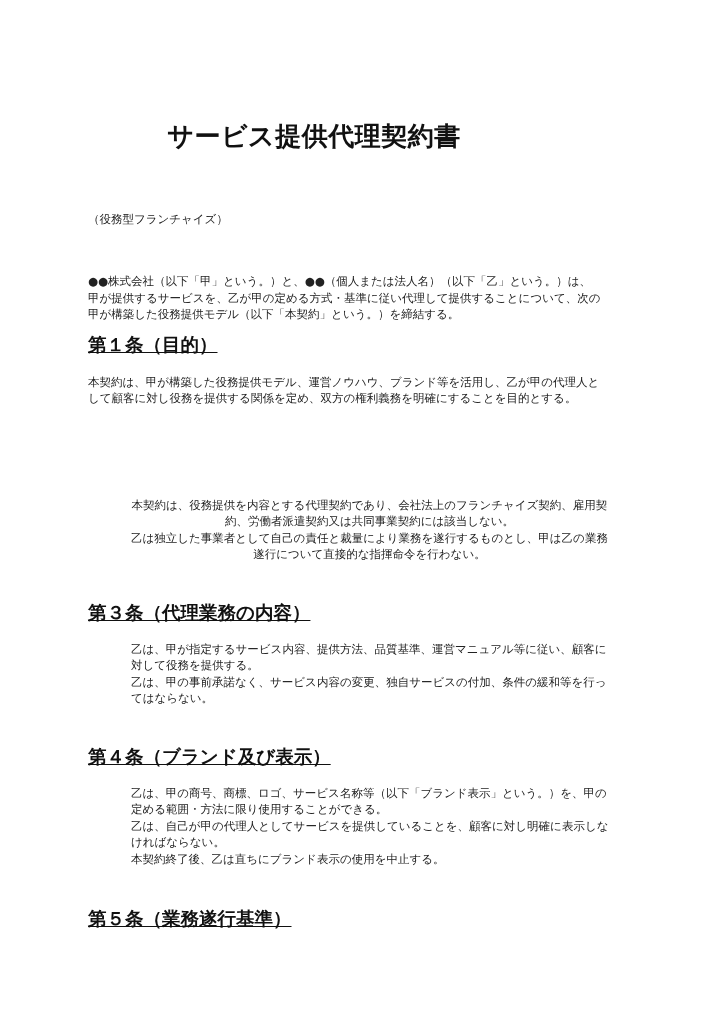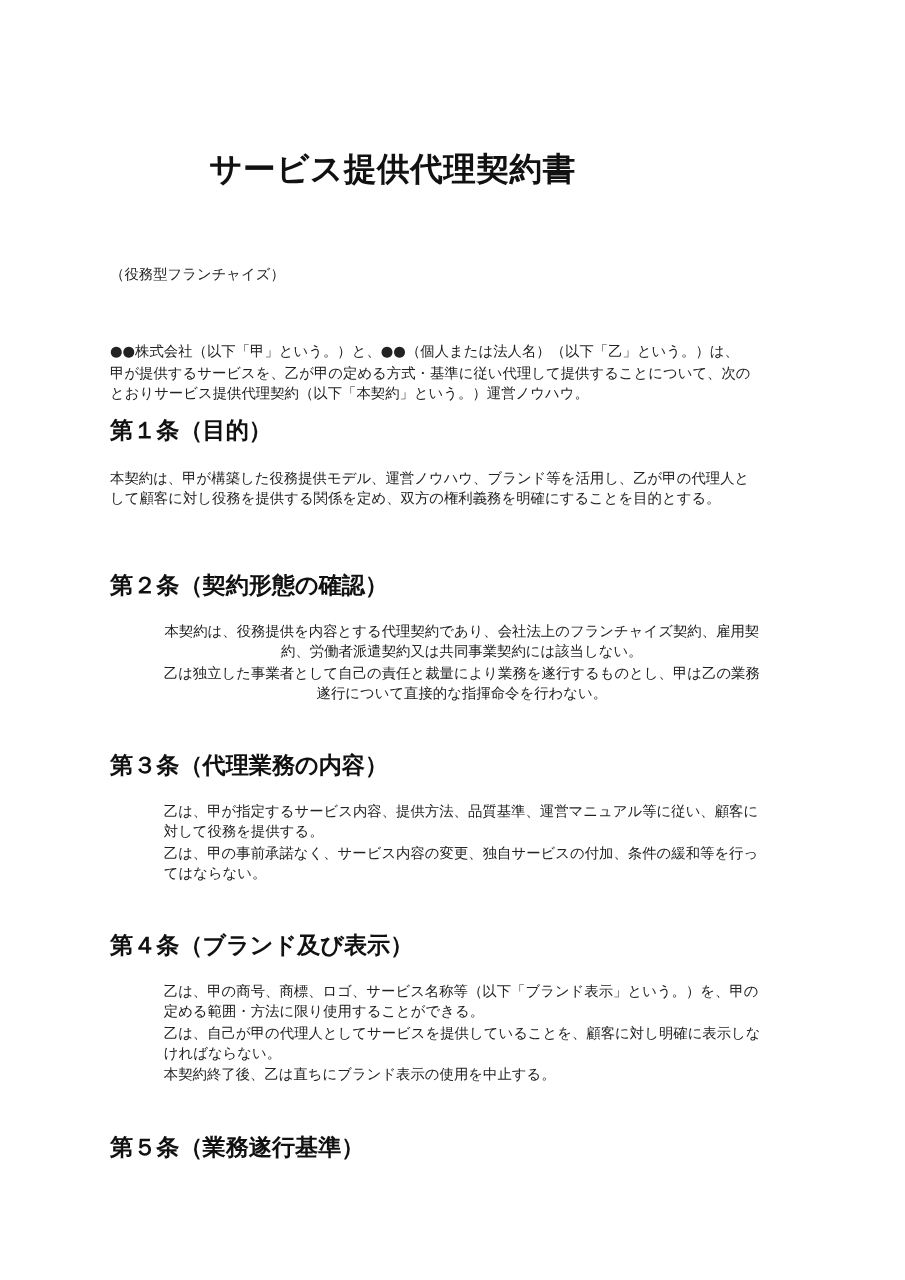--- a/index.html
+++ b/index.html
@@ -20,50 +20,50 @@
     }
     .preamble {
       position: absolute; left: 88px; top: 229px; width: 552px;
       font-size: 11.5px; line-height: 16.5px; color: #222; margin-top: 44px;
     }
     .preamble div { white-space: nowrap; }
     .article-heading {
       position: absolute; left: 88px;
       font-size: 18.5px; font-weight: bold; line-height: 26px; color: #111;
       white-space: nowrap;
+      text-decoration: underline;
     }
     .article-body {
       position: absolute; font-size: 11.5px; line-height: 16.4px; color: #222;
     }
     .article-body div { white-space: nowrap; }
     .body-flush { left: 88px; }
     .body-indent { left: 131px; }
   </style>
 </head>
 <body>
 
 <div class="page">
 
   <div class="title">サービス提供代理契約書</div>
 
   <div class="subtitle">（役務型フランチャイズ）</div>
 
   <div class="preamble">
     <div>●●株式会社（以下「甲」という。）と、●●（個人または法人名）（以下「乙」という。）は、</div>
     <div>甲が提供するサービスを、乙が甲の定める方式・基準に従い代理して提供することについて、次の</div>
-    <div>とおりサービス提供代理契約（以下「本契約」という。）運営ノウハウ。</div>
+    <div>甲が構築した役務提供モデル（以下「本契約」という。）を締結する。</div>
   </div>
 
   <div class="article-heading" style="top:332px;">第１条（目的）</div>
   <div class="article-body body-flush" style="top:374px;">
     <div>本契約は、甲が構築した役務提供モデル、運営ノウハウ、ブランド等を活用し、乙が甲の代理人と</div>
     <div>して顧客に対し役務を提供する関係を定め、双方の権利義務を明確にすることを目的とする。</div>
   </div>
 
-  <div class="article-heading" style="top:456px;">第２条（契約形態の確認）</div>
   <div class="article-body body-indent" style="top:497px;text-align:center;">
     <div>本契約は、役務提供を内容とする代理契約であり、会社法上のフランチャイズ契約、雇用契</div>
     <div>約、労働者派遣契約又は共同事業契約には該当しない。</div>
     <div>乙は独立した事業者として自己の責任と裁量により業務を遂行するものとし、甲は乙の業務</div>
     <div>遂行について直接的な指揮命令を行わない。</div>
   </div>
 
   <div class="article-heading" style="top:600px;">第３条（代理業務の内容）</div>
   <div class="article-body body-indent" style="top:641px;">
     <div>乙は、甲が指定するサービス内容、提供方法、品質基準、運営マニュアル等に従い、顧客に</div>

